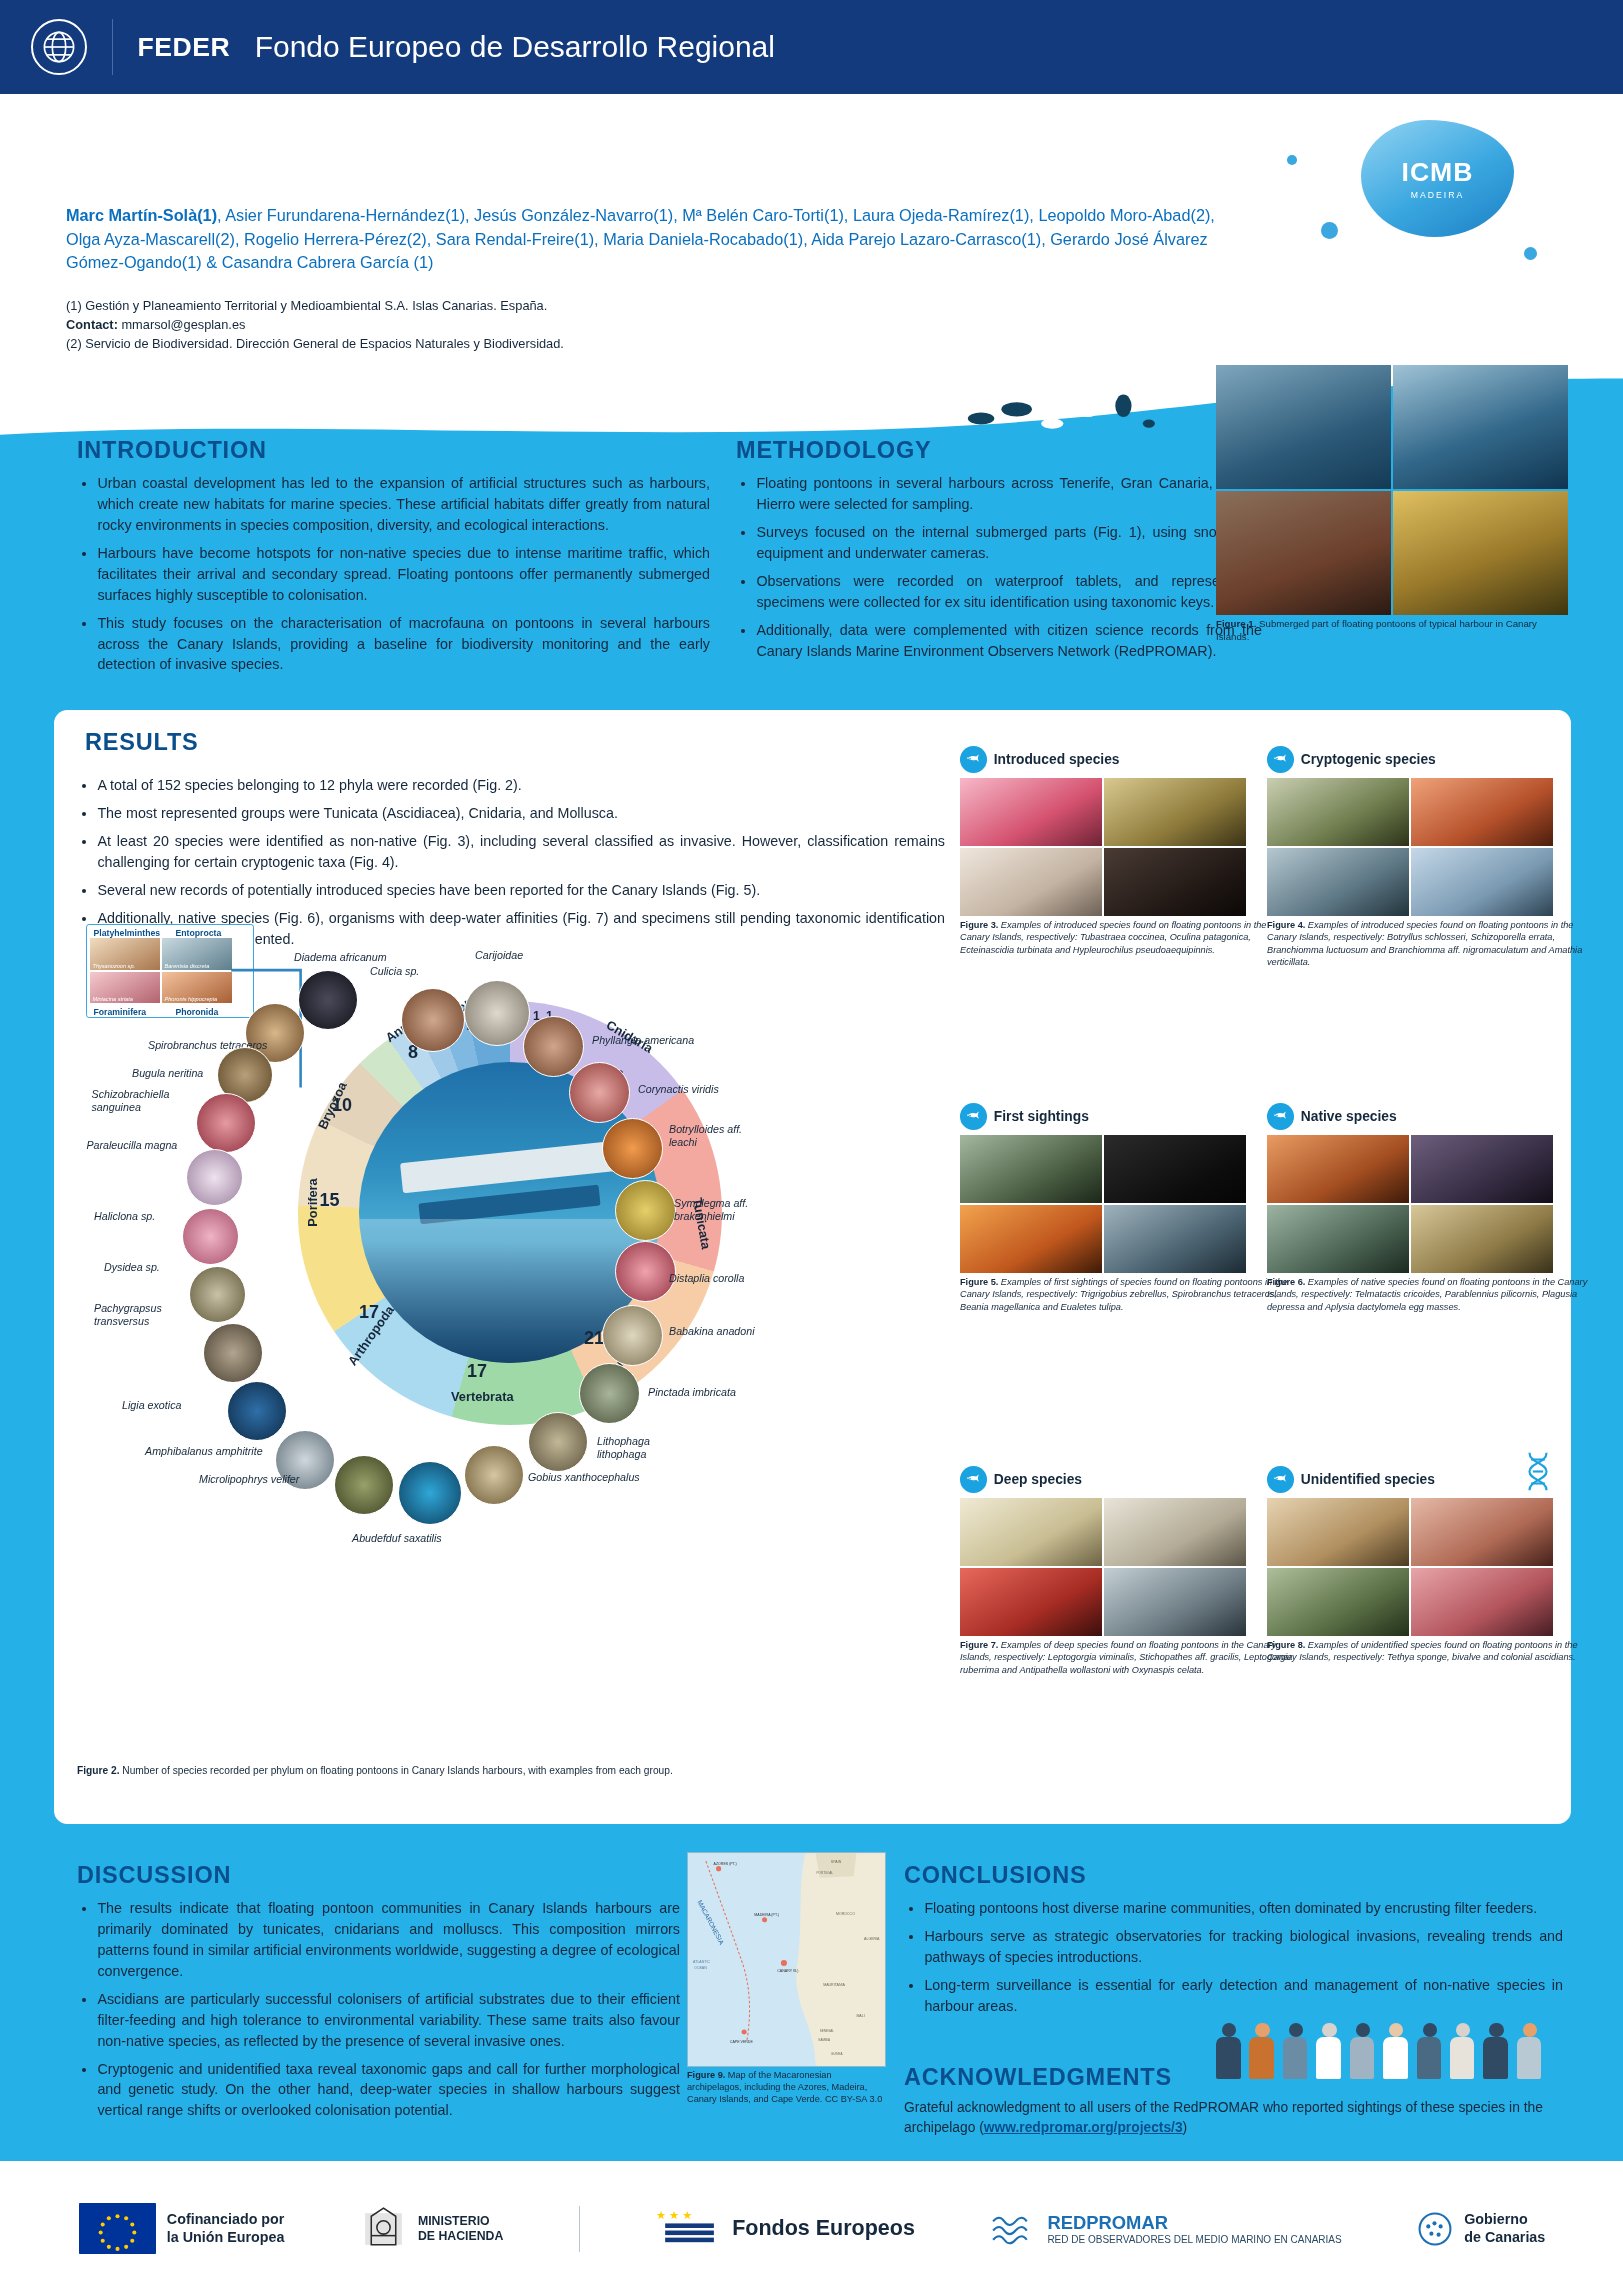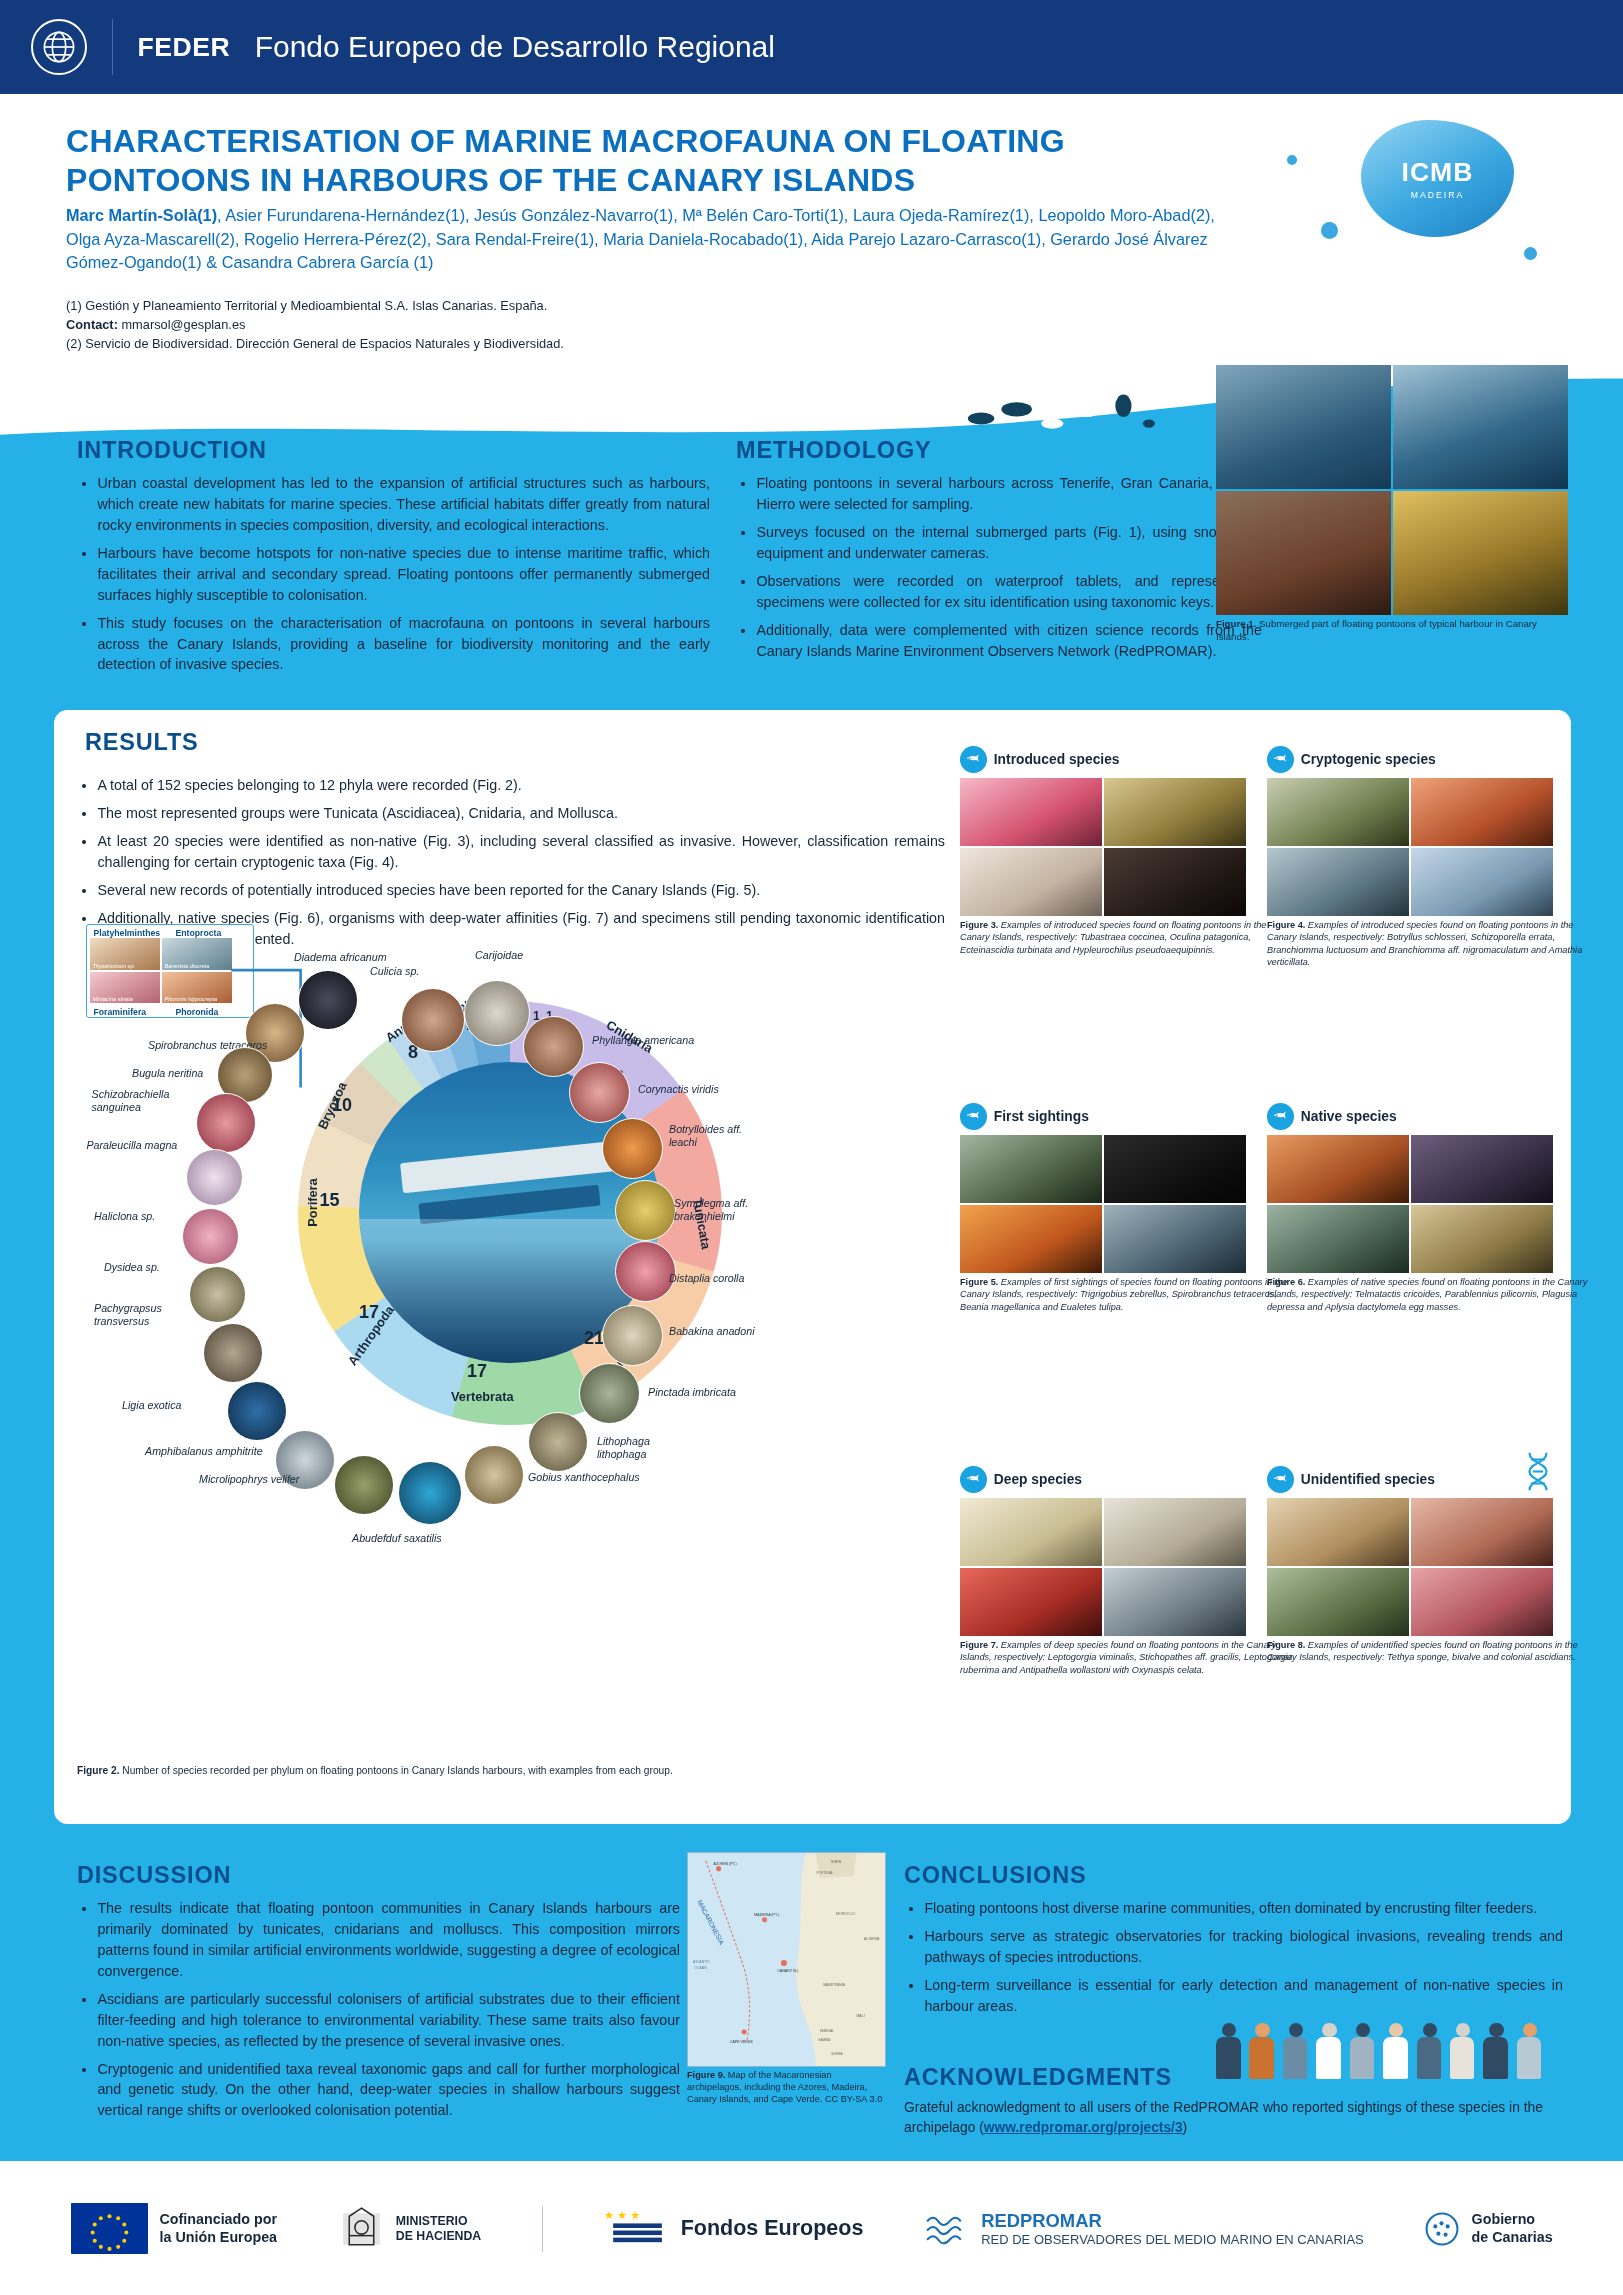--- a/index.html
+++ b/index.html
@@ -140,21 +140,21 @@
   .map-cap { font-size:9.2px; line-height:1.3; margin-top:3.1px; }
 
   
   .footer {
     position:absolute; left:0; top:2161px; width:1624px; height:135px; background:#fff;
     display:flex; align-items:center; justify-content:space-around; padding:0 41px;
   }
   .eu-flag { width:77px; height:51px; background:#003399; border-radius:2px; position:relative; }
   .foot-item { display:flex; align-items:center; gap:11.2px; }
   .foot-txt { font-size:14.3px; font-weight:bold; color:#15283c; line-height:1.2; }
-  .foot-sub { font-size:13px; font-weight:normal; color:#2a4a63; }
+  .foot-sub { font-size:10px; font-weight:normal; color:#2a4a63; }
   .vline { width:1px; height:46px; background:#b9c6cf; }
 
   .people { position:absolute; left:1216px; top:2013px; width:327px; height:66px; display:flex; gap:7.2px; align-items:flex-end;}
   .person { width:26.6px; }
   .p-head { width:14.3px; height:14.3px; border-radius:50%; margin:0 auto; }
   .p-body { width:24.5px; height:42px; border-radius:7.2px 7.2px 2px 2px; }
 </style>
 </head>
 <body>
 
@@ -169,21 +169,20 @@
           <line x1="10" y1="18" x2="54" y2="18"></line>
           <line x1="10" y1="46" x2="54" y2="46"></line>
       </svg>
     </div>
     <div class="feder-divider"></div>
     <div class="feder-name">FEDER</div>
     <div class="feder-sub">Fondo Europeo de Desarrollo Regional</div>
   </div>
 
   <div class="header">
-    <div class="title">CHARACTERISATION OF MARINE MACROFAUNA ON FLOATING PONTOONS IN HARBOURS OF THE CANARY ISLANDS</div>
     <div class="authors">
       <b>Marc Martín-Solà(1)</b><span>, Asier Furundarena-Hernández(1), Jesús González-Navarro(1), Mª Belén Caro-Torti(1), Laura Ojeda-Ramírez(1), Leopoldo Moro-Abad(2), Olga Ayza-Mascarell(2), Rogelio Herrera-Pérez(2), Sara Rendal-Freire(1), Maria Daniela-Rocabado(1), Aida Parejo Lazaro-Carrasco(1), Gerardo José Álvarez Gómez-Ogando(1) &amp; Casandra Cabrera García (1)</span>
     </div>
     <div class="affil">
       <div>(1) Gestión y Planeamiento Territorial y Medioambiental S.A. Islas Canarias. España.</div>
       <div><b>Contact:</b><span> mmarsol@gesplan.es</span></div>
       <div>(2) Servicio de Biodiversidad. Dirección General de Espacios Naturales y Biodiversidad.</div>
       <div>Consejería de Transición Ecológica y Energía, Gobierno de Canarias. Islas Canarias. España.</div>
       <div><b>Contact</b><span>: redpromar.medioambiente@gobiernodecanarias.org</span></div>
     </div>

